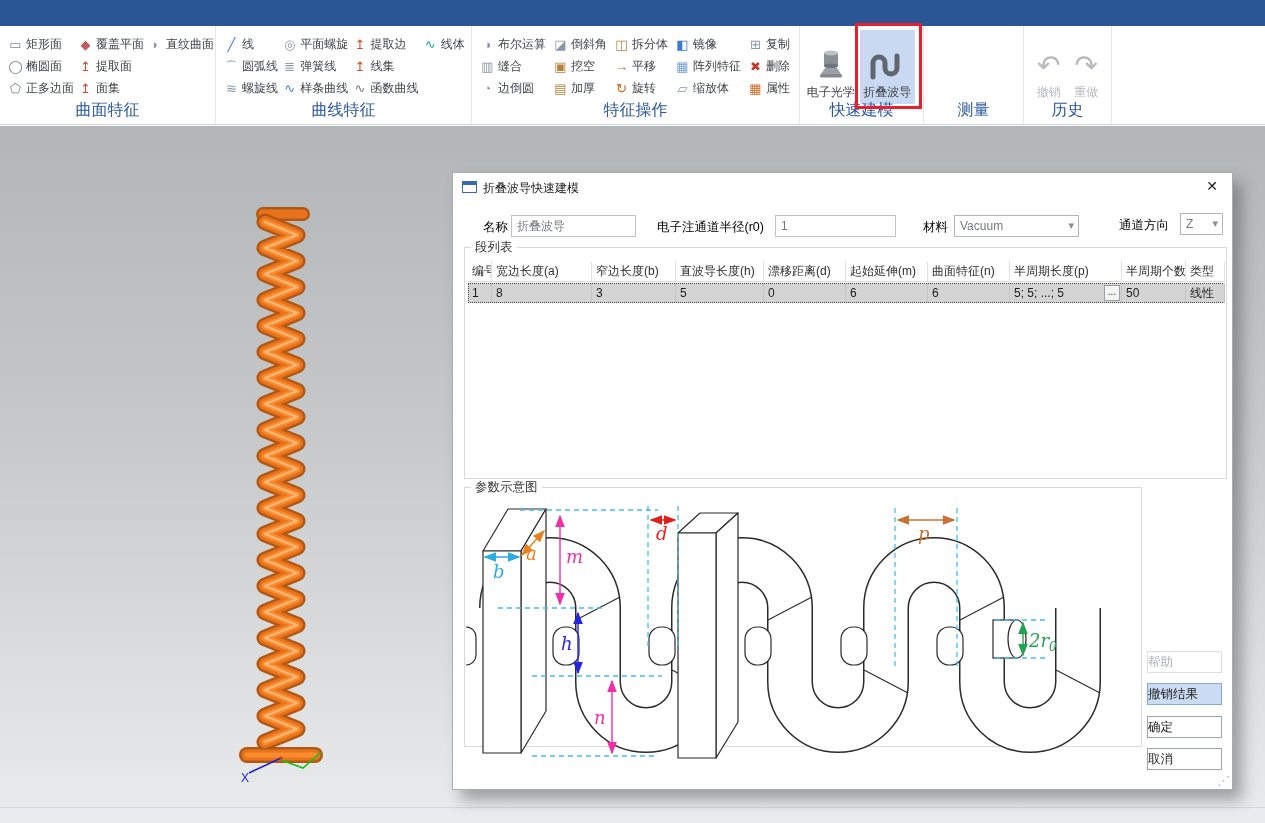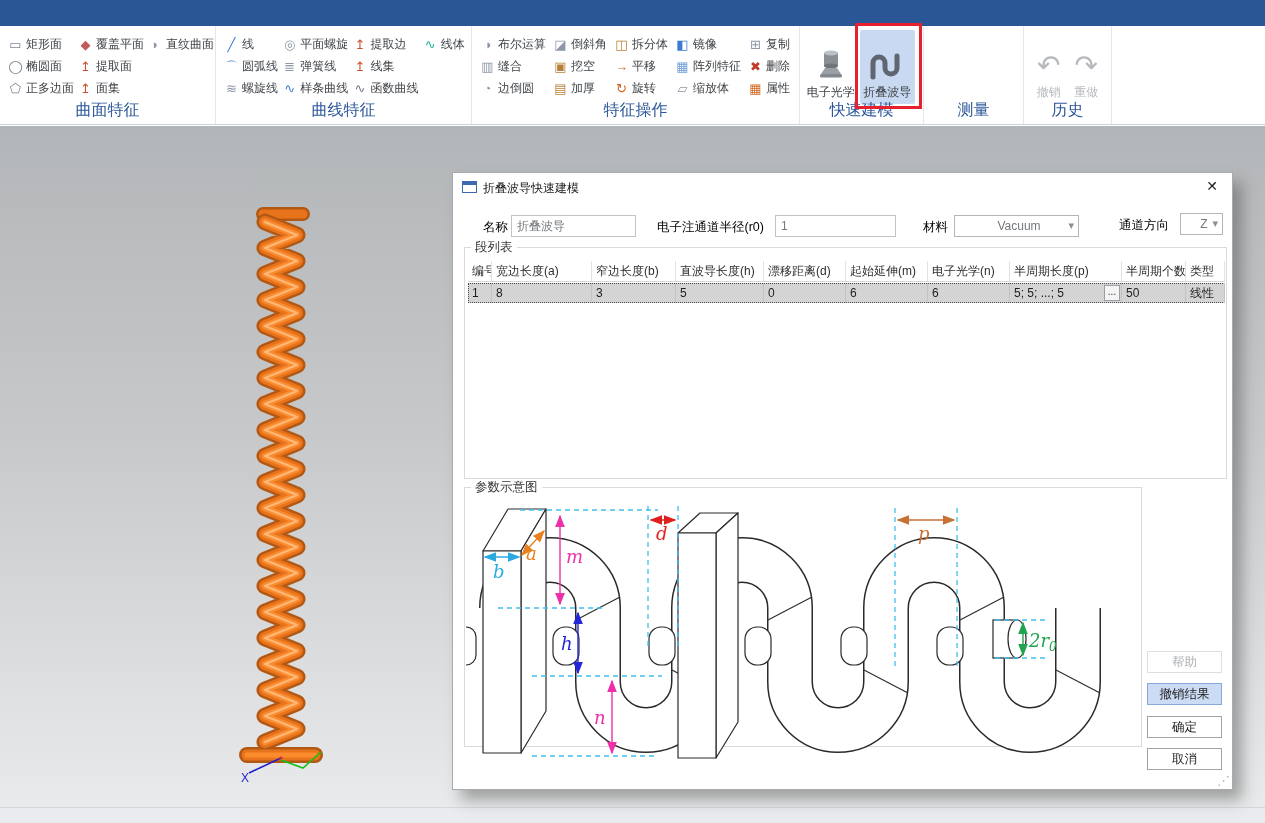--- a/index.html
+++ b/index.html
@@ -48,35 +48,35 @@
   .dlg-title-icon { position:absolute; left:9px; top:8px; width:15px; height:12px;
     border:1px solid #3a6bb0; background:#fff; }
   .dlg-title-icon:before { content:""; position:absolute; left:0; top:0; right:0; height:3px; background:#3a6bb0; }
   .dlg-title { position:absolute; left:30px; top:7px; color:#1a1a1a; font-size:12px; }
   .dlg-close { position:absolute; right:10px; top:5px; width:20px; height:18px; text-align:center;
     font-size:14px; color:#222; cursor:pointer; }
   .flabel { position:absolute; color:#000000; font-size:12.5px; white-space:nowrap; }
   .tinput { position:absolute; height:22px; border:1px solid #c0c4c8; background:#fff; color:#75797d;
     font-size:12px; padding:0 5px; font-family:inherit; }
   .sel { position:absolute; height:22px; border:1px solid #b2b6ba; background:#fff; color:#75797d;
-    display:flex; align-items:center; padding-left:5px;justify-content:center; }
+    display:flex; align-items:center; padding-left:5px; }
   .sel .arrow { position:absolute; right:4px; top:3px; color:#8a8f94; font-size:11px; }
   .gbox { position:absolute; border:1px solid #d8dadc; }
   .gbox-legend { position:absolute; top:-9px; left:6px; background:#fff; padding:0 4px; color:#333; font-size:12.5px; }
   .seg-grid { display:grid; grid-template-columns:24px 100px 84px 88px 82px 82px 82px 112px 64px 39px; }
   .thead { position:absolute; left:3px; top:13px; }
   .thead > div { height:21px; line-height:21px; padding-left:4px; color:#2e2e2e;
     border-right:1px solid #e2e2e2; border-bottom:1px solid #d8d8d8; white-space:nowrap; overflow:hidden; }
   .trow { position:absolute; left:3px; top:35px; background:#d4d4d4; outline:1px dotted #4a4a4a; outline-offset:-1px; }
   .trow > div { height:20px; line-height:20px; padding-left:4px; color:#1d1d1d;
     border-right:1px solid #c3c3c3; white-space:nowrap; overflow:hidden; position:relative; }
   .more-btn { position:absolute; right:1px; top:2px; width:16px; height:16px; background:#f5f5f5;
     border:1px solid #9aa0a6; font-size:10px; line-height:12px; text-align:center; cursor:pointer; color:#333; }
   .dbtn { position:absolute; left:694px; width:75px; height:22px; background:#fff; border:1px solid #9fa4a8;
-    color:#1d1d1d; font-size:12.5px; text-align:center; line-height:20px; cursor:pointer; }
+    color:#1d1d1d; font-size:12.5px; text-align:left; line-height:20px; cursor:pointer; }
   .dbtn.disabled { border-color:#dcdee0; color:#adb0b3; cursor:default; }
   .dbtn.active { background:#ccdcf5; border-color:#88a8d8; }
   .grip { position:absolute; right:2px; bottom:1px; color:#b0b3b7; font-size:13px; cursor:nwse-resize; }
 
   .dim-label { font-family:"DejaVu Serif","Liberation Serif",serif; font-style:italic; font-size:18px; }
 </style>
 </head>
 <body>
 
 <div class="titlebar"></div>
@@ -350,21 +350,21 @@
 
   <div class="gbox" style="left:11px; top:74px; width:763px; height:232px;">
     <span class="gbox-legend">段列表</span>
     <div class="seg-grid thead">
       <div>编号</div>
       <div>宽边长度(a)</div>
       <div>窄边长度(b)</div>
       <div>直波导长度(h)</div>
       <div>漂移距离(d)</div>
       <div>起始延伸(m)</div>
-      <div>电子光学(n)</div>
+      <div>曲面特征(n)</div>
       <div>半周期长度(p)</div>
       <div>半周期个数</div>
       <div>类型</div>
     </div>
     <div class="seg-grid trow">
       <div>1</div>
       <div>8</div>
       <div>3</div>
       <div>5</div>
       <div>0</div>

